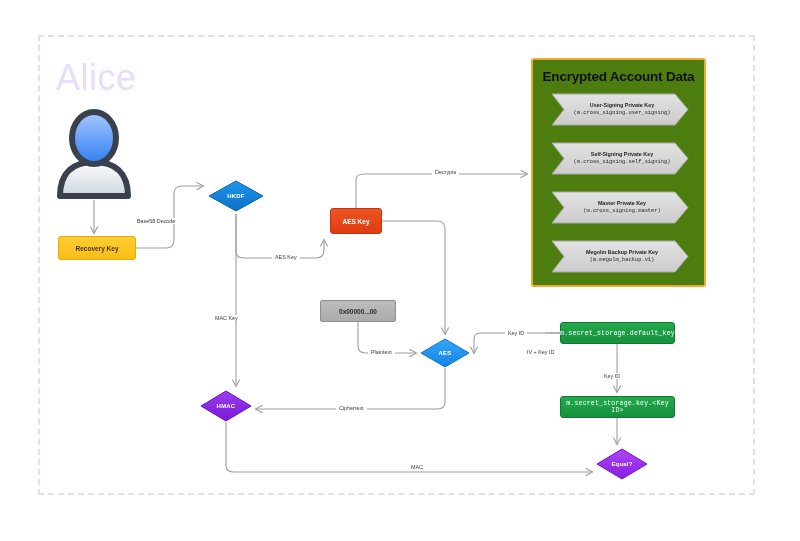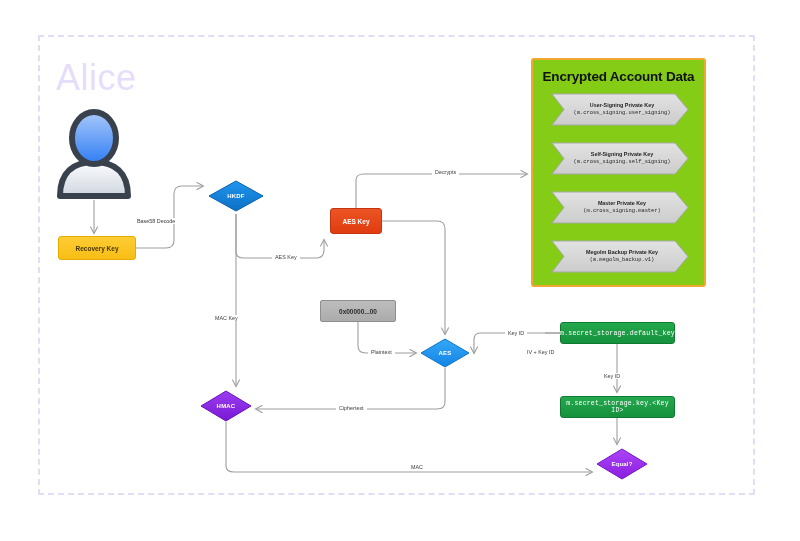--- a/index.html
+++ b/index.html
@@ -48,21 +48,21 @@
   .diamond svg{position:absolute;left:0;top:0;}
   .diamond span{position:relative;color:#fff;font-size:6px;font-weight:bold;
                 letter-spacing:.2px;}
   #hkdf{left:208px;top:180px;width:56px;height:32px;}
   #aes{left:420px;top:338px;width:50px;height:30px;}
   #hmac{left:200px;top:390px;width:52px;height:32px;}
   #equal{left:596px;top:448px;width:52px;height:32px;}
 
   
   #eadata{left:531px;top:58px;width:175px;height:229px;
-      border:2px solid #f0a830;border-radius:3px;background:#84cc16;
+      border:2px solid #f0a830;border-radius:3px;background:#4d7c0f;
       box-sizing:border-box;}
   #eadata-title{position:absolute;left:0;top:9px;width:100%;text-align:center;
       font-size:13.5px;font-weight:bold;color:#111;letter-spacing:-.2px;}
   .chev{position:absolute;left:18px;width:138px;height:33px;}
   .chev .lbl{position:absolute;left:14px;top:0;width:114px;height:33px;
       display:flex;flex-direction:column;align-items:center;justify-content:center;
       text-align:center;line-height:1.32;}
   .chev .l1{font-size:5.4px;color:#1f1f1f;font-weight:600;}
   .chev .l2{font-size:5.4px;color:#1f1f1f;font-family:"Liberation Mono",monospace;}
 

